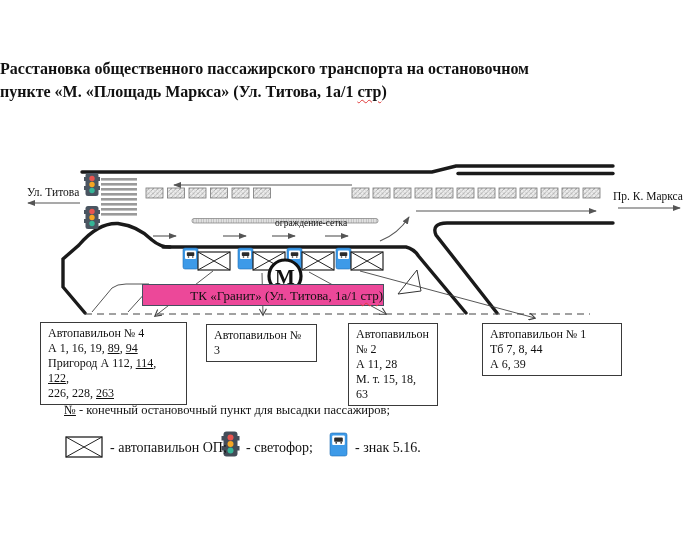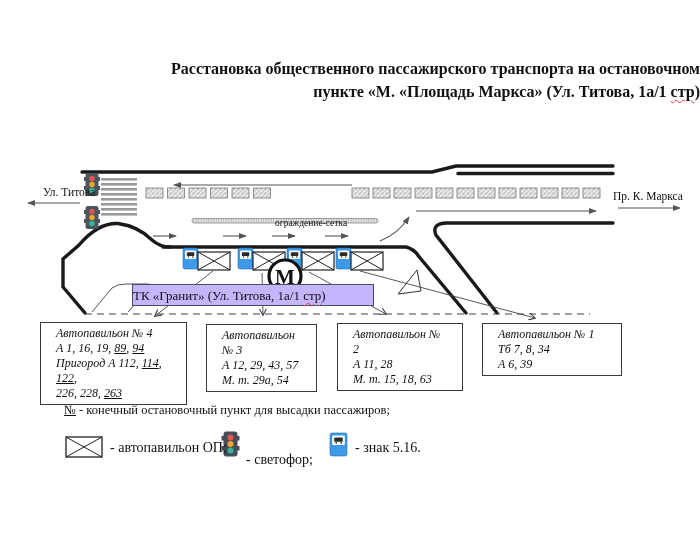--- a/index.html
+++ b/index.html
@@ -1,29 +1,29 @@
 <!DOCTYPE html>
 <html><head>
 <meta charset="utf-8">
 <style>
   html,body{margin:0;padding:0;background:#fff;}
   #page{position:relative;width:700px;height:554px;background:#fff;overflow:hidden;
         font-family:"Liberation Serif", serif;color:#111;}
   .abs{position:absolute;}
   .u{text-decoration:underline;text-underline-offset:1px;}
   .w{text-decoration:underline wavy #e03a3a;text-decoration-thickness:1px;text-underline-offset:2px;}
-  .title{left:0;top:57px;width:700px;text-align:right;font-weight:bold;
+  .title{left:0;top:57px;width:700px;text-align:left;font-weight:bold;
          font-size:16px;line-height:23px;}
   .street-label{font-size:11.5px;white-space:nowrap;}
   .fence-label{font-size:9.5px;white-space:nowrap;margin-top:30px;}
-  .tk-box{left:132px;top:284px;width:242px;height:22px;background:#c4b5fd;
-          border:1.4px solid #44505f;text-align:left;font-size:13px;line-height:21px;
+  .tk-box{left:142px;top:284px;width:242px;height:22px;background:#ec4899;
+          border:1.4px solid #44505f;text-align:right;font-size:13px;line-height:21px;
           box-sizing:border-box;white-space:nowrap;}
   .pav{background:#fff;border:1.2px solid #3a3a3a;font-size:12px;line-height:15px;
-       padding:3px 15px;box-sizing:border-box;font-style:italic;}
+       padding:3px 7px;box-sizing:border-box;}
   .pav .pav-title{display:block;}
   .legend-note{font-size:12.5px;}
   .legend-item{font-size:14px;white-space:nowrap;}
   svg{position:absolute;left:0;top:0;}
 </style>
 </head>
 <body>
 
 <div id="page">
 
@@ -215,41 +215,40 @@
     <circle cx="336.2" cy="442.8" r="0.9" fill="#2b2b2b"></circle>
         <circle cx="341.2" cy="442.8" r="0.9" fill="#2b2b2b"></circle>
   </g>
 </svg>
 
   <div class="abs title">
     <div>Расстановка общественного пассажирского транспорта на остановочном</div>
     <div><span>пункте «М. «Площадь Маркса» (Ул. Титова, 1а/1 </span><span class="w">стр</span><span>)</span></div>
   </div>
 
-  <div class="abs street-label" style="left:27px;top:186px;margin-left:16px;">Ул. Титова</div>
+  <div class="abs street-label" style="left:27px;top:186px;">Ул. Титова</div>
   <div class="abs street-label" style="left:613px;top:190px;">Пр. К. Маркса</div>
   <div class="abs fence-label" style="left:275px;top:188px;">ограждение-сетка</div>
 
   <div class="abs tk-box"><span>ТК «Гранит» (Ул. Титова, 1а/1 </span><span class="w">стр</span><span>)</span></div>
 
   <div class="abs pav" style="left:40px;top:322px;width:147px;">
     <span class="pav-title">Автопавильон № 4</span>
     <span><span>А 1, 16, 19, </span><span class="u">89</span><span>, </span><span class="u">94</span><br><span>Пригород А 112, </span><span class="u">114</span><span>, </span><span class="u">122</span><span>,</span><br><span>226, 228, </span><span class="u">263</span></span>
   </div>
   <div class="abs pav" style="left:206px;top:324px;width:111px;">
     <span class="pav-title">Автопавильон № 3</span>
-    <span><span>А 12, 29, 43, 57</span><br><span>М. т. 29а, 54</span></span>
-  </div>
-  <div class="abs pav" style="left:337px;top:323px;width:126px;">
+  </div>
+  <div class="abs pav" style="left:348px;top:323px;width:90px;">
     <span class="pav-title">Автопавильон № 2</span>
     <span><span>А 11, 28</span><br><span>М. т. 15, 18, 63</span></span>
   </div>
   <div class="abs pav" style="left:482px;top:323px;width:140px;">
     <span class="pav-title">Автопавильон № 1</span>
-    <span><span>Тб 7, 8, 34</span><br><span>А 6, 39</span></span>
+    <span><span>Тб 7, 8, 44</span><br><span>А 6, 39</span></span>
   </div>
 
   <div class="abs legend-note" style="left:64px;top:403px;"><span class="u">№</span><span> - конечный остановочный пункт для высадки пассажиров;</span></div>
   <div class="abs legend-item" style="left:110px;top:440px;">- автопавильон ОП;</div>
-  <div class="abs legend-item" style="left:246px;top:440px;margin-top:12px;">- светофор;</div>
+  <div class="abs legend-item" style="left:246px;top:440px;">- светофор;</div>
   <div class="abs legend-item" style="left:355px;top:440px;">- знак 5.16.</div>
 
 </div>
 
 </body></html>

